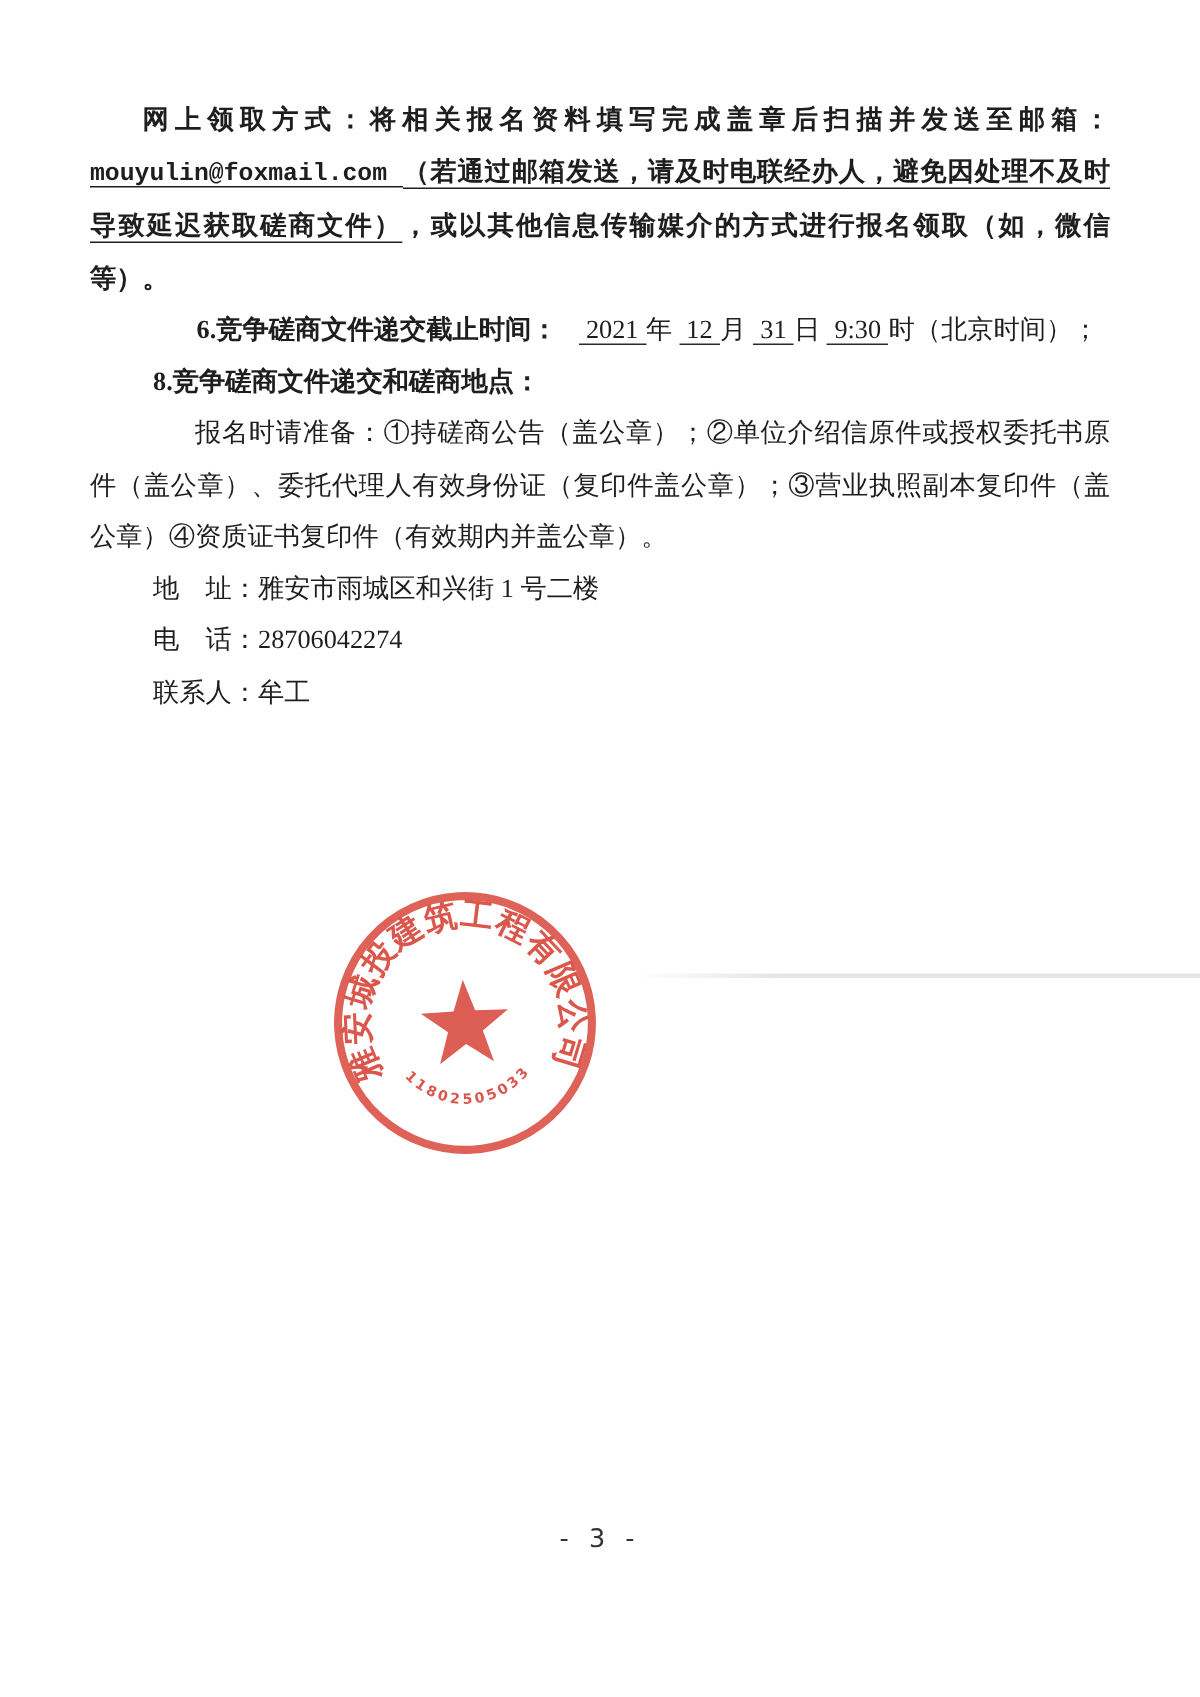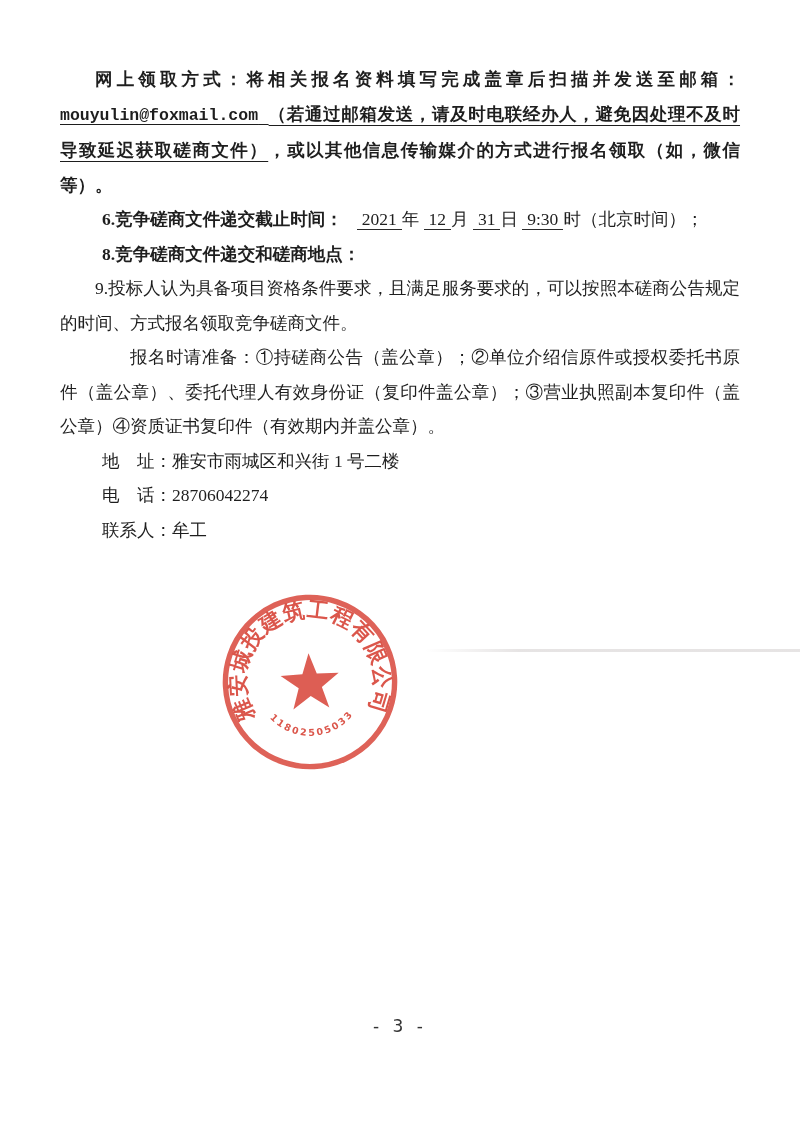--- a/index.html
+++ b/index.html
@@ -7,21 +7,21 @@
     position:relative;width:800px;height:1131px;background:#ffffff;
     font-family:"Liberation Serif","DejaVu Serif",serif;
     color:#1e1e1e;overflow:hidden;
   }
   .content{
     position:absolute;left:60px;top:62px;width:680px;
     font-size:17.5px;line-height:34.5px;
     text-align:justify;
   }
   .content p{margin:0;}
-  .b{font-weight:bold;}
+  .b{font-weight:bold;margin-left:29px;}
   .indent2{text-indent:2em;}
   .indent25{text-indent:2.4em;}
   .indent4{text-indent:4em;}
   .email{
     font-family:"Liberation Mono","DejaVu Sans Mono",monospace;
     font-size:16.5px;text-decoration:underline;text-underline-offset:4px;
   }
   .unote{text-decoration:underline;text-underline-offset:5px;}
   .dt{border-bottom:1.3px solid #2a2a2a;padding:0 5px;}
   .gap{display:inline-block;width:14px;}
@@ -49,21 +49,20 @@
   <div class="content">
 
     <p class="indent2 b"><span>网上领取方式：</span><span>将相关报名资料填写完成盖章后扫描并发送至邮箱：</span><span class="email">mouyulin@foxmail.com</span><span class="email"> </span><span class="unote">（若通过邮箱发送，请及时电联经办人，避免因处理不及时导致延迟获取磋商文件）</span><span>，或以其他信息传输媒介的方式进行报名领取（如，微信等）。</span></p>
 
     <p class="indent25 mb1"><span class="b">6.竞争磋商文件递交截止时间：</span><span class="gap"></span><span class="dt">2021</span><span>年</span> <span class="dt">12</span><span>月</span> <span class="dt">31</span><span>日</span> <span class="dt">9:30</span><span>时（北京时间）；</span></p>
 
 
     <p class="indent25 b mb1">8.竞争磋商文件递交和磋商地点：</p>
 
 
-    <p class="indent2">9.投标人认为具备项目资格条件要求，且满足服务要求的，可以按照本磋商公告规定的时间、方式报名领取竞争磋商文件。</p>
 
     <p class="indent4">报名时请准备：①持磋商公告（盖公章）；②单位介绍信原件或授权委托书原件（盖公章）、委托代理人有效身份证（复印件盖公章）；③营业执照副本复印件（盖公章）④资质证书复印件（有效期内并盖公章）。</p>
 
 
 
 
     <p class="contact-line"><span>地　址：</span><span>雅安市雨城区和兴街 1 号二楼</span></p>
 
     <p class="contact-line"><span>电　话：</span><span>28706042274</span></p>
 

